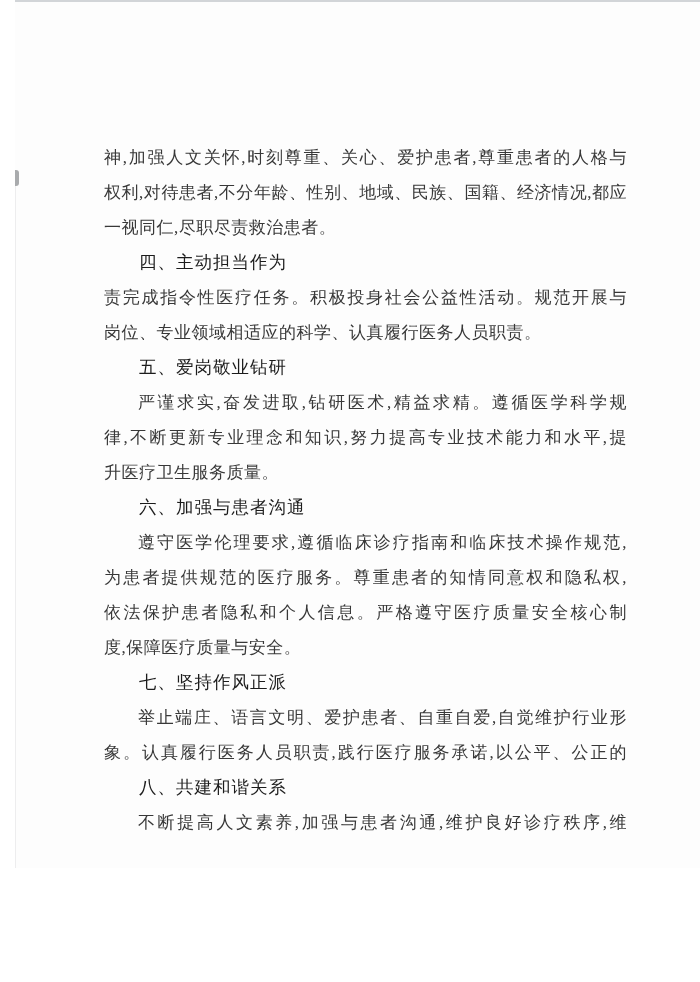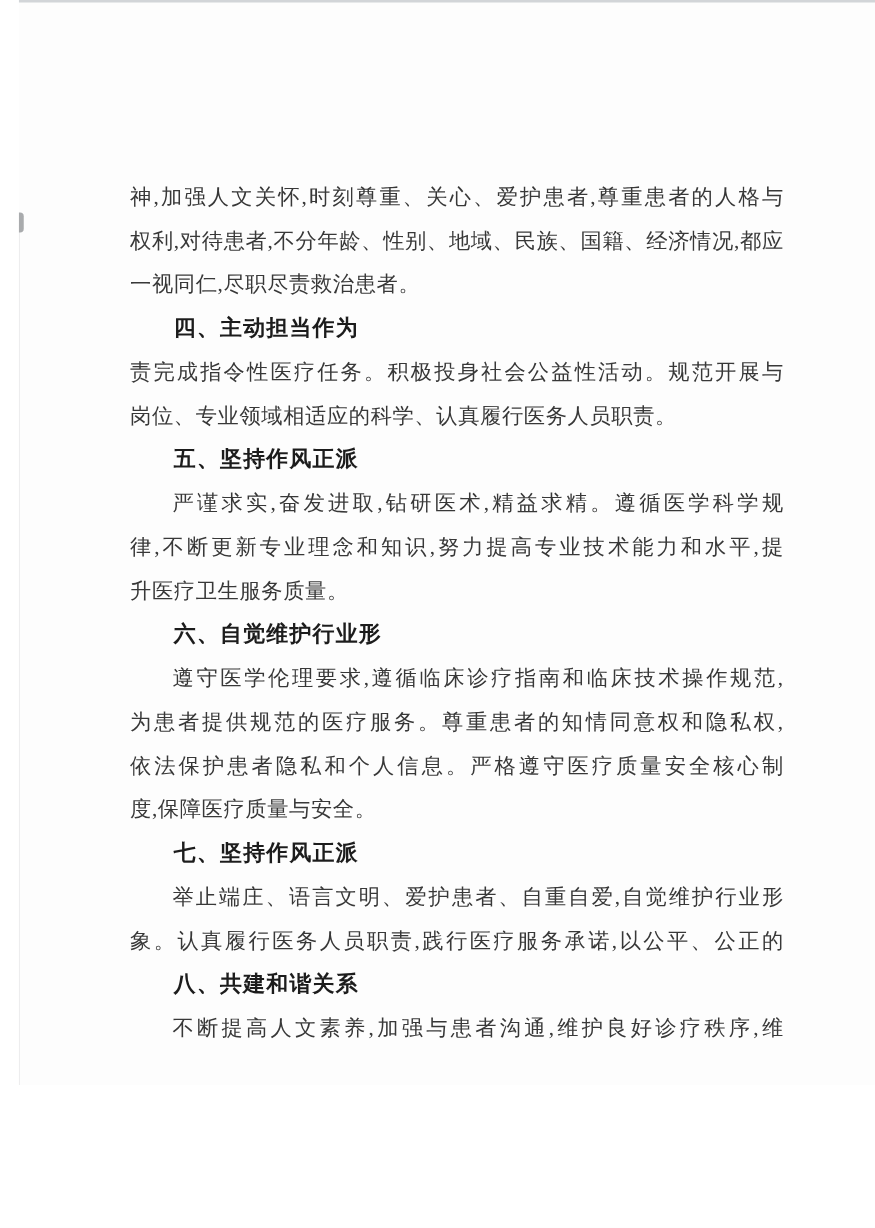--- a/index.html
+++ b/index.html
@@ -48,21 +48,21 @@
   .fill {
     text-align: justify;
     text-align-last: justify;
   }
   .indent { text-indent: 2em; }
   .heading {
     margin: 0;
     height: 35px;
     line-height: 35px;
     font-size: 17.5px;
-    font-weight: bold;
+    font-weight: normal;
     color: #1c1c1c;
     text-indent: 2em;
     font-family: "Liberation Sans", sans-serif;
     letter-spacing: 1px;
   }
   .page-number {
     position: absolute;
     top: 908px;
     right: 96px;
     font-size: 15px;
@@ -84,26 +84,26 @@
   <main class="content">
 
     <div class="line fill">神,加强人文关怀,时刻尊重、关心、爱护患者,尊重患者的人格与</div>
     <div class="line fill">权利,对待患者,不分年龄、性别、地域、民族、国籍、经济情况,都应</div>
     <div class="line">一视同仁,尽职尽责救治患者。</div>
 
     <h2 class="heading">四、主动担当作为</h2>
     <div class="line fill">责完成指令性医疗任务。积极投身社会公益性活动。规范开展与</div>
     <div class="line">岗位、专业领域相适应的科学、认真履行医务人员职责。</div>
 
-    <h2 class="heading">五、坚持作风正派</h2>
+    <h2 class="heading">五、爱岗敬业钻研</h2>
     <div class="line fill indent">严谨求实,奋发进取,钻研医术,精益求精。遵循医学科学规</div>
     <div class="line fill">律,不断更新专业理念和知识,努力提高专业技术能力和水平,提</div>
     <div class="line">升医疗卫生服务质量。</div>
 
-    <h2 class="heading">六、自觉维护行业形</h2>
+    <h2 class="heading">六、加强与患者沟通</h2>
     <div class="line fill indent">遵守医学伦理要求,遵循临床诊疗指南和临床技术操作规范,</div>
     <div class="line fill">为患者提供规范的医疗服务。尊重患者的知情同意权和隐私权,</div>
     <div class="line fill">依法保护患者隐私和个人信息。严格遵守医疗质量安全核心制</div>
     <div class="line">度,保障医疗质量与安全。</div>
 
     <h2 class="heading">七、坚持作风正派</h2>
     <div class="line fill indent">举止端庄、语言文明、爱护患者、自重自爱,自觉维护行业形</div>
     <div class="line fill">象。认真履行医务人员职责,践行医疗服务承诺,以公平、公正的</div>
 
     <h2 class="heading">八、共建和谐关系</h2>

